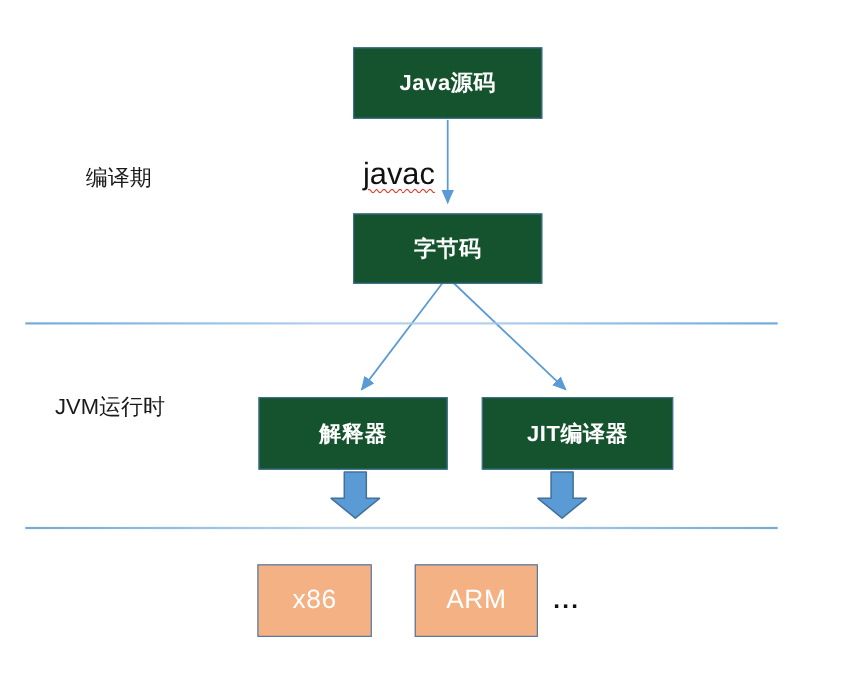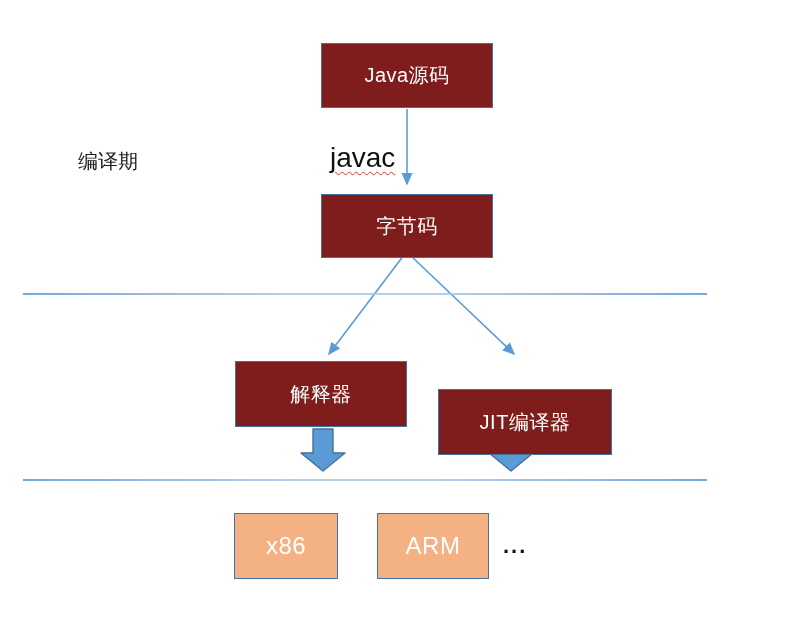--- a/index.html
+++ b/index.html
@@ -13,32 +13,33 @@
   .layer{position:absolute;left:0;top:0;width:788px;height:624px;}
   .node{
     position:absolute;
     display:flex;align-items:center;justify-content:center;
     box-sizing:border-box;
     color:#ffffff;
     font-size:20px;
     letter-spacing:0.5px;
   }
   .node.blue{
-    background:#7f1d1d;
+    background:#14532d;
     border:1.5px solid #41719c;
+    font-weight:bold;
   }
   .node.orange{
     background:#f4b183;
     border:1.5px solid #4472a8;
     font-size:24px;
   }
   #node-java-source{left:321px;top:43px;width:172px;height:65px;}
   #node-bytecode{left:321px;top:194px;width:172px;height:64px;}
   #node-interpreter{left:235px;top:361px;width:172px;height:66px;}
-  #node-jit{left:438px;top:361px;width:174px;height:66px;margin-top:28px;}
+  #node-jit{left:438px;top:361px;width:174px;height:66px;}
   #node-x86{left:234px;top:513px;width:104px;height:66px;}
   #node-arm{left:377px;top:513px;width:112px;height:66px;}
   .side-label{
     position:absolute;
     color:#1a1a1a;
     font-size:20px;
   }
   #label-compile-phase{left:78px;top:148px;}
   #label-jvm-runtime{left:50px;top:356px;}
   #label-javac{
@@ -82,20 +83,21 @@
     <path d="M313,429 L333,429 L333,453 L345,453 L323,471 L301,453 L313,453 Z" fill="#5b9bd5" stroke="#41719c" stroke-width="1.4" stroke-linejoin="round"></path>
 
     <path d="M501,429 L521,429 L521,453 L533,453 L511,471 L489,453 L501,453 Z" fill="#5b9bd5" stroke="#41719c" stroke-width="1.4" stroke-linejoin="round"></path>
   </svg>
 
   <div class="divider" id="divider-1"></div>
   <div class="divider" id="divider-2"></div>
 
   <div class="side-label" id="label-compile-phase">编译期</div>
 
+  <div class="side-label" id="label-jvm-runtime">JVM运行时</div>
 
   <div id="label-javac">javac</div>
 
   <div class="node blue" id="node-java-source">Java源码</div>
 
   <div class="node blue" id="node-bytecode">字节码</div>
 
   <div class="node blue" id="node-interpreter">解释器</div>
 
   <div class="node blue" id="node-jit">JIT编译器</div>

